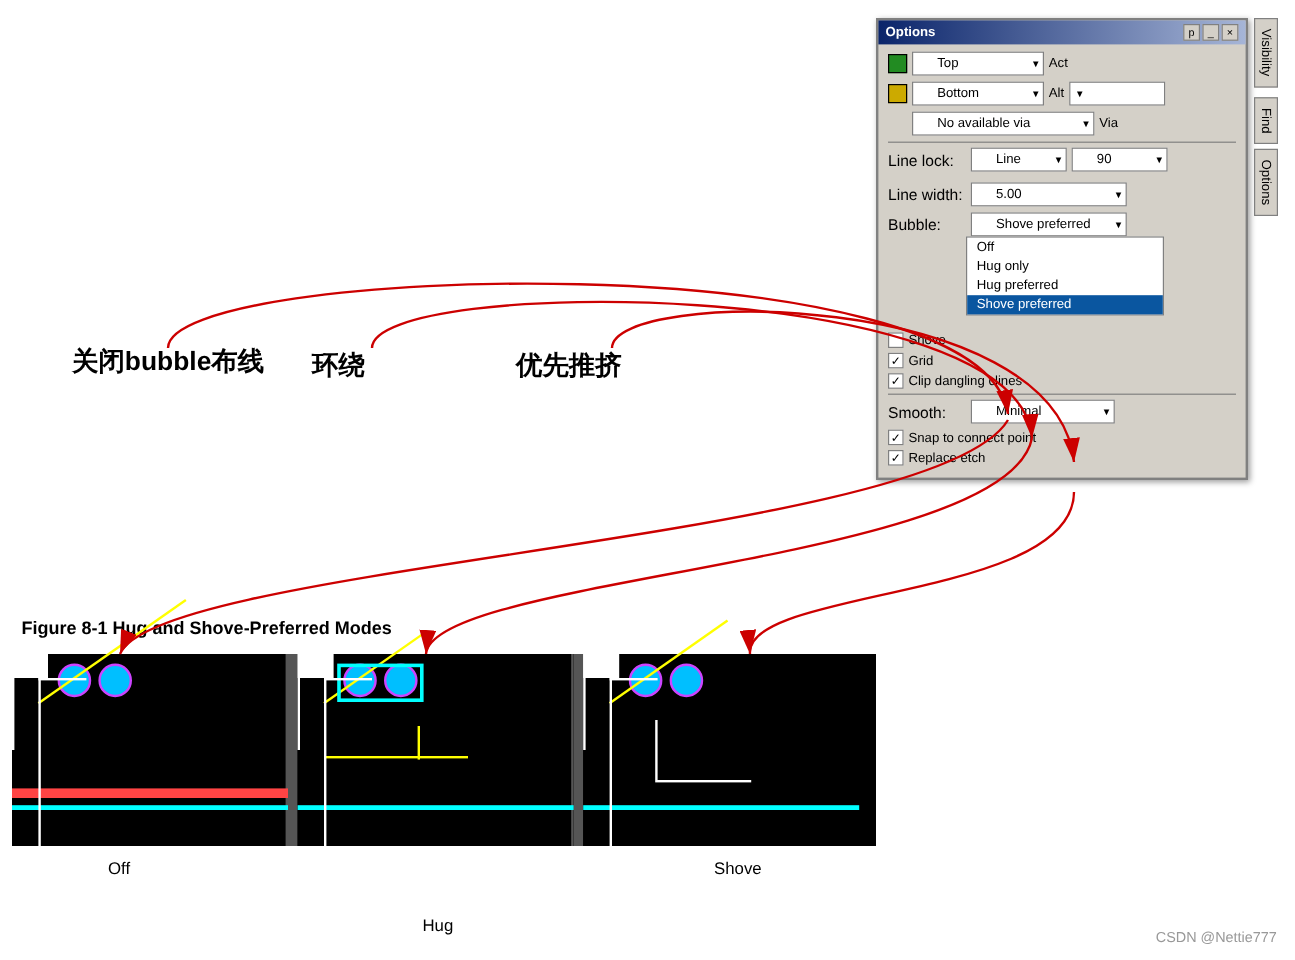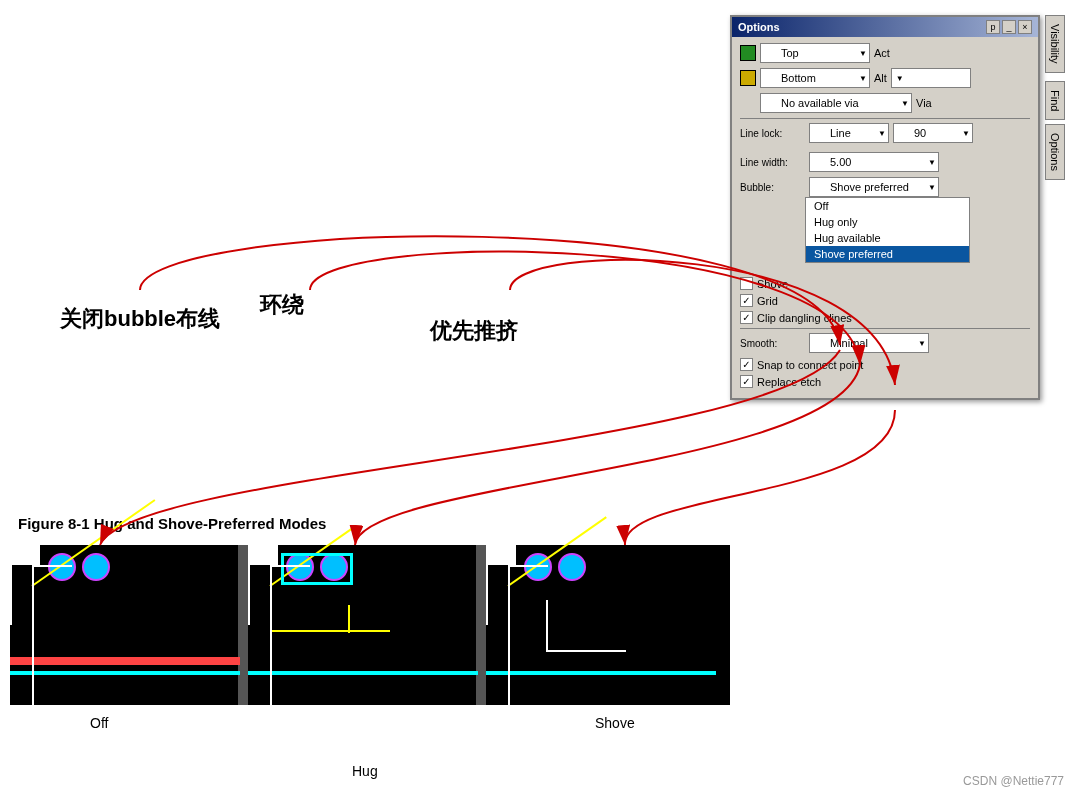--- a/index.html
+++ b/index.html
@@ -21,23 +21,23 @@
     }
 
     
     .annotation-text {
       position: absolute;
       font-size: 22px;
       font-weight: bold;
       color: #000;
     }
 
-    .ann-1 { top: 304px; left: 60px; }
+    .ann-1 { top: 286px; left: 60px; }
     .ann-2 { top: 290px; left: 260px; }
-    .ann-3 { top: 290px; left: 430px; margin-top: 26px; }
+    .ann-3 { top: 290px; left: 430px; }
 
     
     .figure-caption {
       position: absolute;
       top: 515px;
       left: 18px;
       font-size: 15px;
       font-weight: bold;
       color: #000;
     }
@@ -188,21 +188,21 @@
       margin-left: 16px;
     }
 
     .label-text {
       font-size: 11px;
       color: #000;
       white-space: nowrap;
     }
 
     .row-label {
-      font-size: 10px;
+      font-size: 13px;
       color: #000;
       min-width: 65px;
     }
 
     .net-row {
       display: flex;
       align-items: center;
       margin-bottom: 5px;
       gap: 8px;
     }
@@ -430,21 +430,21 @@
         <div class="dropdown" style="width:130px;">
           <span class="dropdown-text">Shove preferred</span>
           <span class="dropdown-arrow">▼</span>
         </div>
       </div>
 
       <div style="position:relative;">
         <div style="position:absolute;top:-5px;left:65px;width:165px;background:#fff;border:1px solid #808080;z-index:10;">
           <div class="popup-item">Off</div>
           <div class="popup-item">Hug only</div>
-          <div class="popup-item">Hug available</div>
+          <div class="popup-item">Hug preferred</div>
           <div class="popup-item selected">Shove preferred</div>
         </div>
       </div>
 
       <div style="height:75px;"></div>
 
       <div class="checkbox-row">
         <div class="checkbox"></div>
         <span class="label-text">Shove</span>
       </div>

